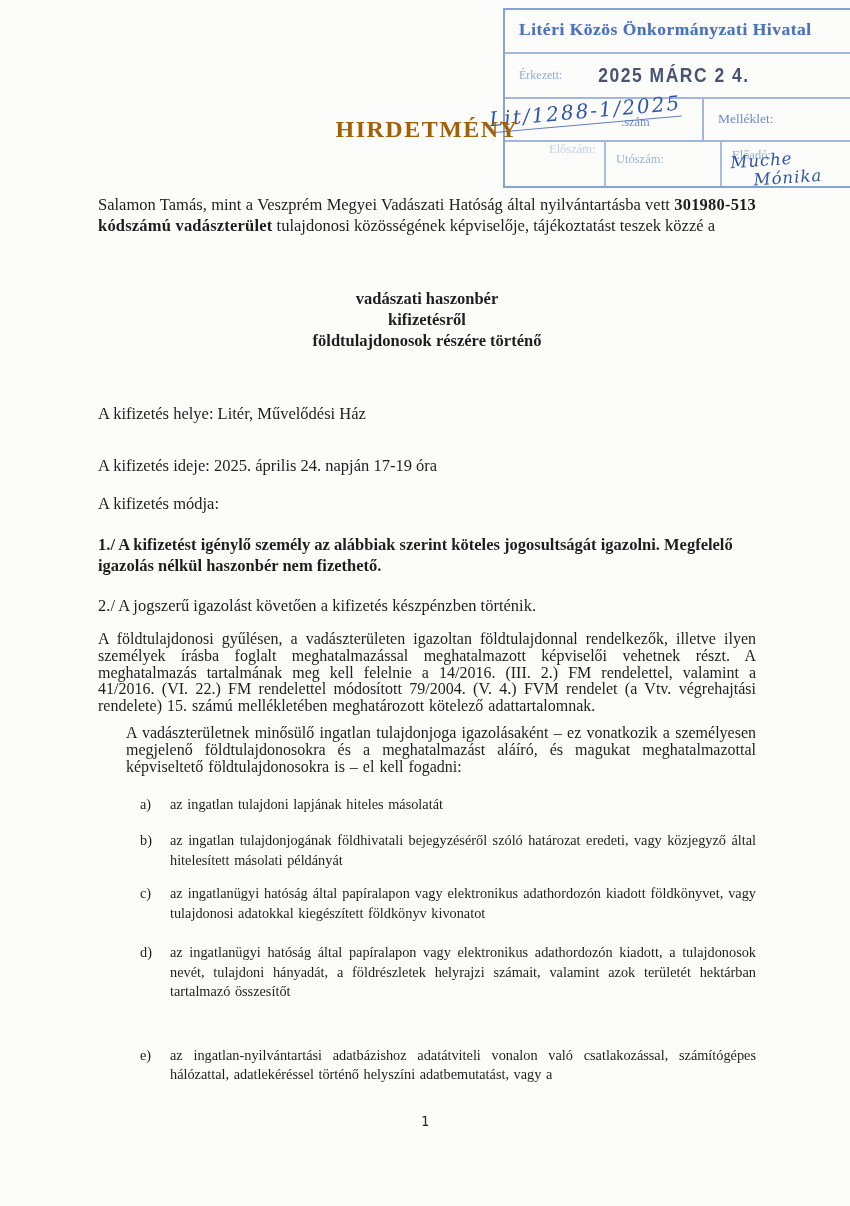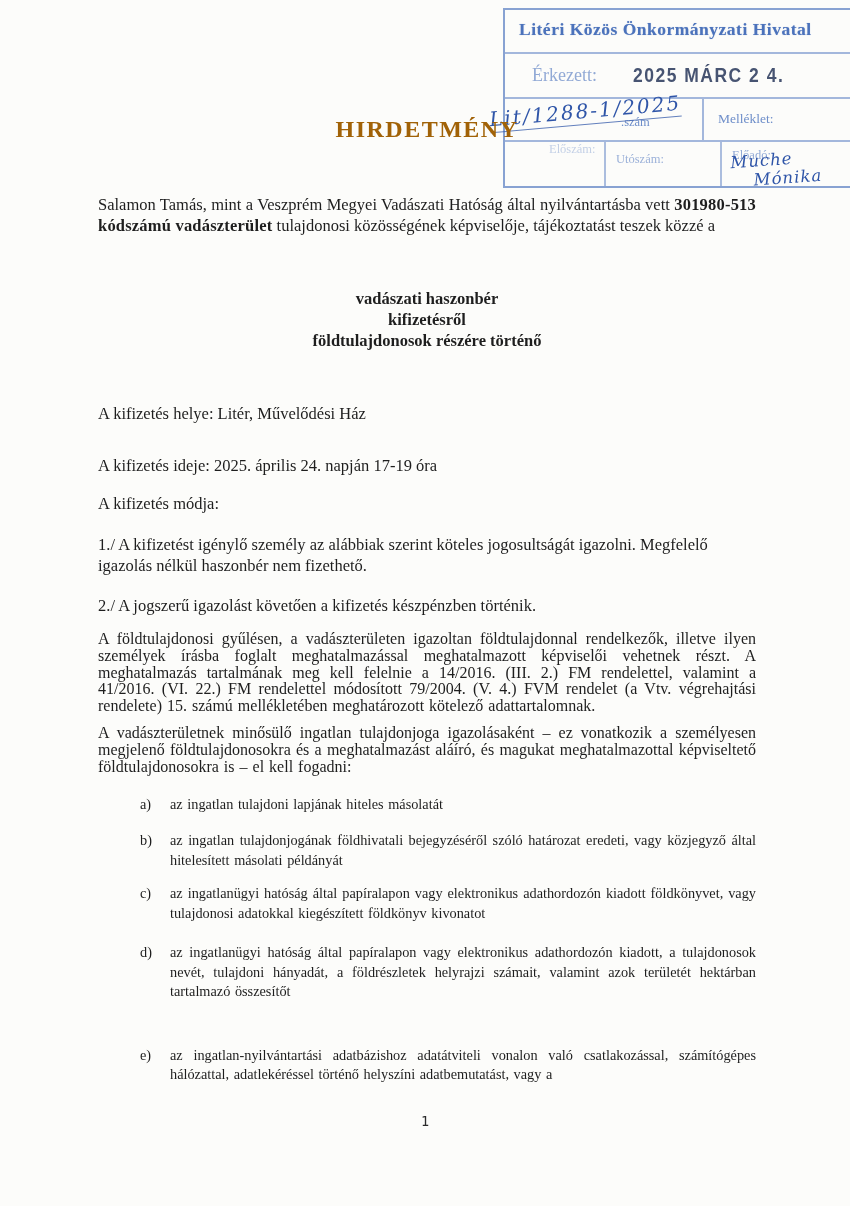--- a/index.html
+++ b/index.html
@@ -59,21 +59,21 @@
   .point-1 { margin-top: 20px; }
   .point-2 { margin-top: 19px; }
 
   .dense {
     font-size: 16px;
     line-height: 16.8px;
     text-align: justify;
     word-spacing: 1px;
   }
   .dense-1 { margin-top: 15px; }
-  .dense-2 { margin-top: 9px; line-height: 17px; }
+  .dense-2 { margin-top: 9px; line-height: 17px; margin-left: 28px; }
 
   
   .doc-list { margin-top: 20px; }
   .list-item {
     display: flex;
     font-size: 14.3px;
     line-height: 19.5px;
     padding-left: 42px;
   }
   .li-letter { width: 30px; flex: 0 0 30px; }
@@ -116,22 +116,22 @@
     color: rgba(62, 104, 182, .88);
     text-shadow: 0 0 1px rgba(62, 104, 182, .45);
     white-space: nowrap;
   }
   .stamp-received {
     height: 45px;
     display: flex;
     align-items: center;
   }
   .received-label {
-    padding-left: 27px;
-    font-size: 18px;
+    padding-left: 14px;
+    font-size: 12px;
     color: rgba(74, 114, 189, .6);
   }
   .received-date {
     margin-left: 36px;
     font-family: "Liberation Sans", sans-serif;
     font-weight: bold;
     font-size: 17.5px;
     letter-spacing: 1.5px;
     color: rgba(45, 60, 95, .88);
     transform: scaleY(1.12);
@@ -251,21 +251,21 @@
     <div class="subject">
       <div>vadászati haszonbér</div>
       <div>kifizetésről</div>
       <div>földtulajdonosok részére történő</div>
     </div>
 
     <div class="detail-line detail-place">A kifizetés helye: Litér, Művelődési Ház</div>
     <div class="detail-line detail-time">A kifizetés ideje: 2025. április 24. napján 17-19 óra</div>
     <div class="detail-line detail-method">A kifizetés módja:</div>
 
-    <p class="point point-1" style="margin-bottom:0;">1./ A kifizetést igénylő személy az alábbiak szerint köteles jogosultságát igazolni. Megfelelő igazolás nélkül haszonbér nem fizethető.</p>
+    <p class="point point-1" style="margin-bottom:0;font-weight:bold;">1./ A kifizetést igénylő személy az alábbiak szerint köteles jogosultságát igazolni. Megfelelő igazolás nélkül haszonbér nem fizethető.</p>
     <p class="point point-2" style="margin-bottom:0;">2./ A jogszerű igazolást követően a kifizetés készpénzben történik.</p>
 
     <p class="dense dense-1" style="margin-bottom:0;">A földtulajdonosi gyűlésen, a vadászterületen igazoltan földtulajdonnal rendelkezők, illetve ilyen személyek írásba foglalt meghatalmazással meghatalmazott képviselői vehetnek részt. A meghatalmazás tartalmának meg kell felelnie a 14/2016. (III. 2.) FM rendelettel, valamint a 41/2016. (VI. 22.) FM rendelettel módosított 79/2004. (V. 4.) FVM rendelet (a Vtv. végrehajtási rendelete) 15. számú mellékletében meghatározott kötelező adattartalomnak.</p>
     <p class="dense dense-2" style="margin-bottom:0;">A vadászterületnek minősülő ingatlan tulajdonjoga igazolásaként – ez vonatkozik a személyesen megjelenő földtulajdonosokra és a meghatalmazást aláíró, és magukat meghatalmazottal képviseltető földtulajdonosokra is – el kell fogadni:</p>
 
     <div class="doc-list">
       <div class="list-item gap-a">
         <span class="li-letter">a)</span>
         <span class="li-text">az ingatlan tulajdoni lapjának hiteles másolatát</span>
       </div>

